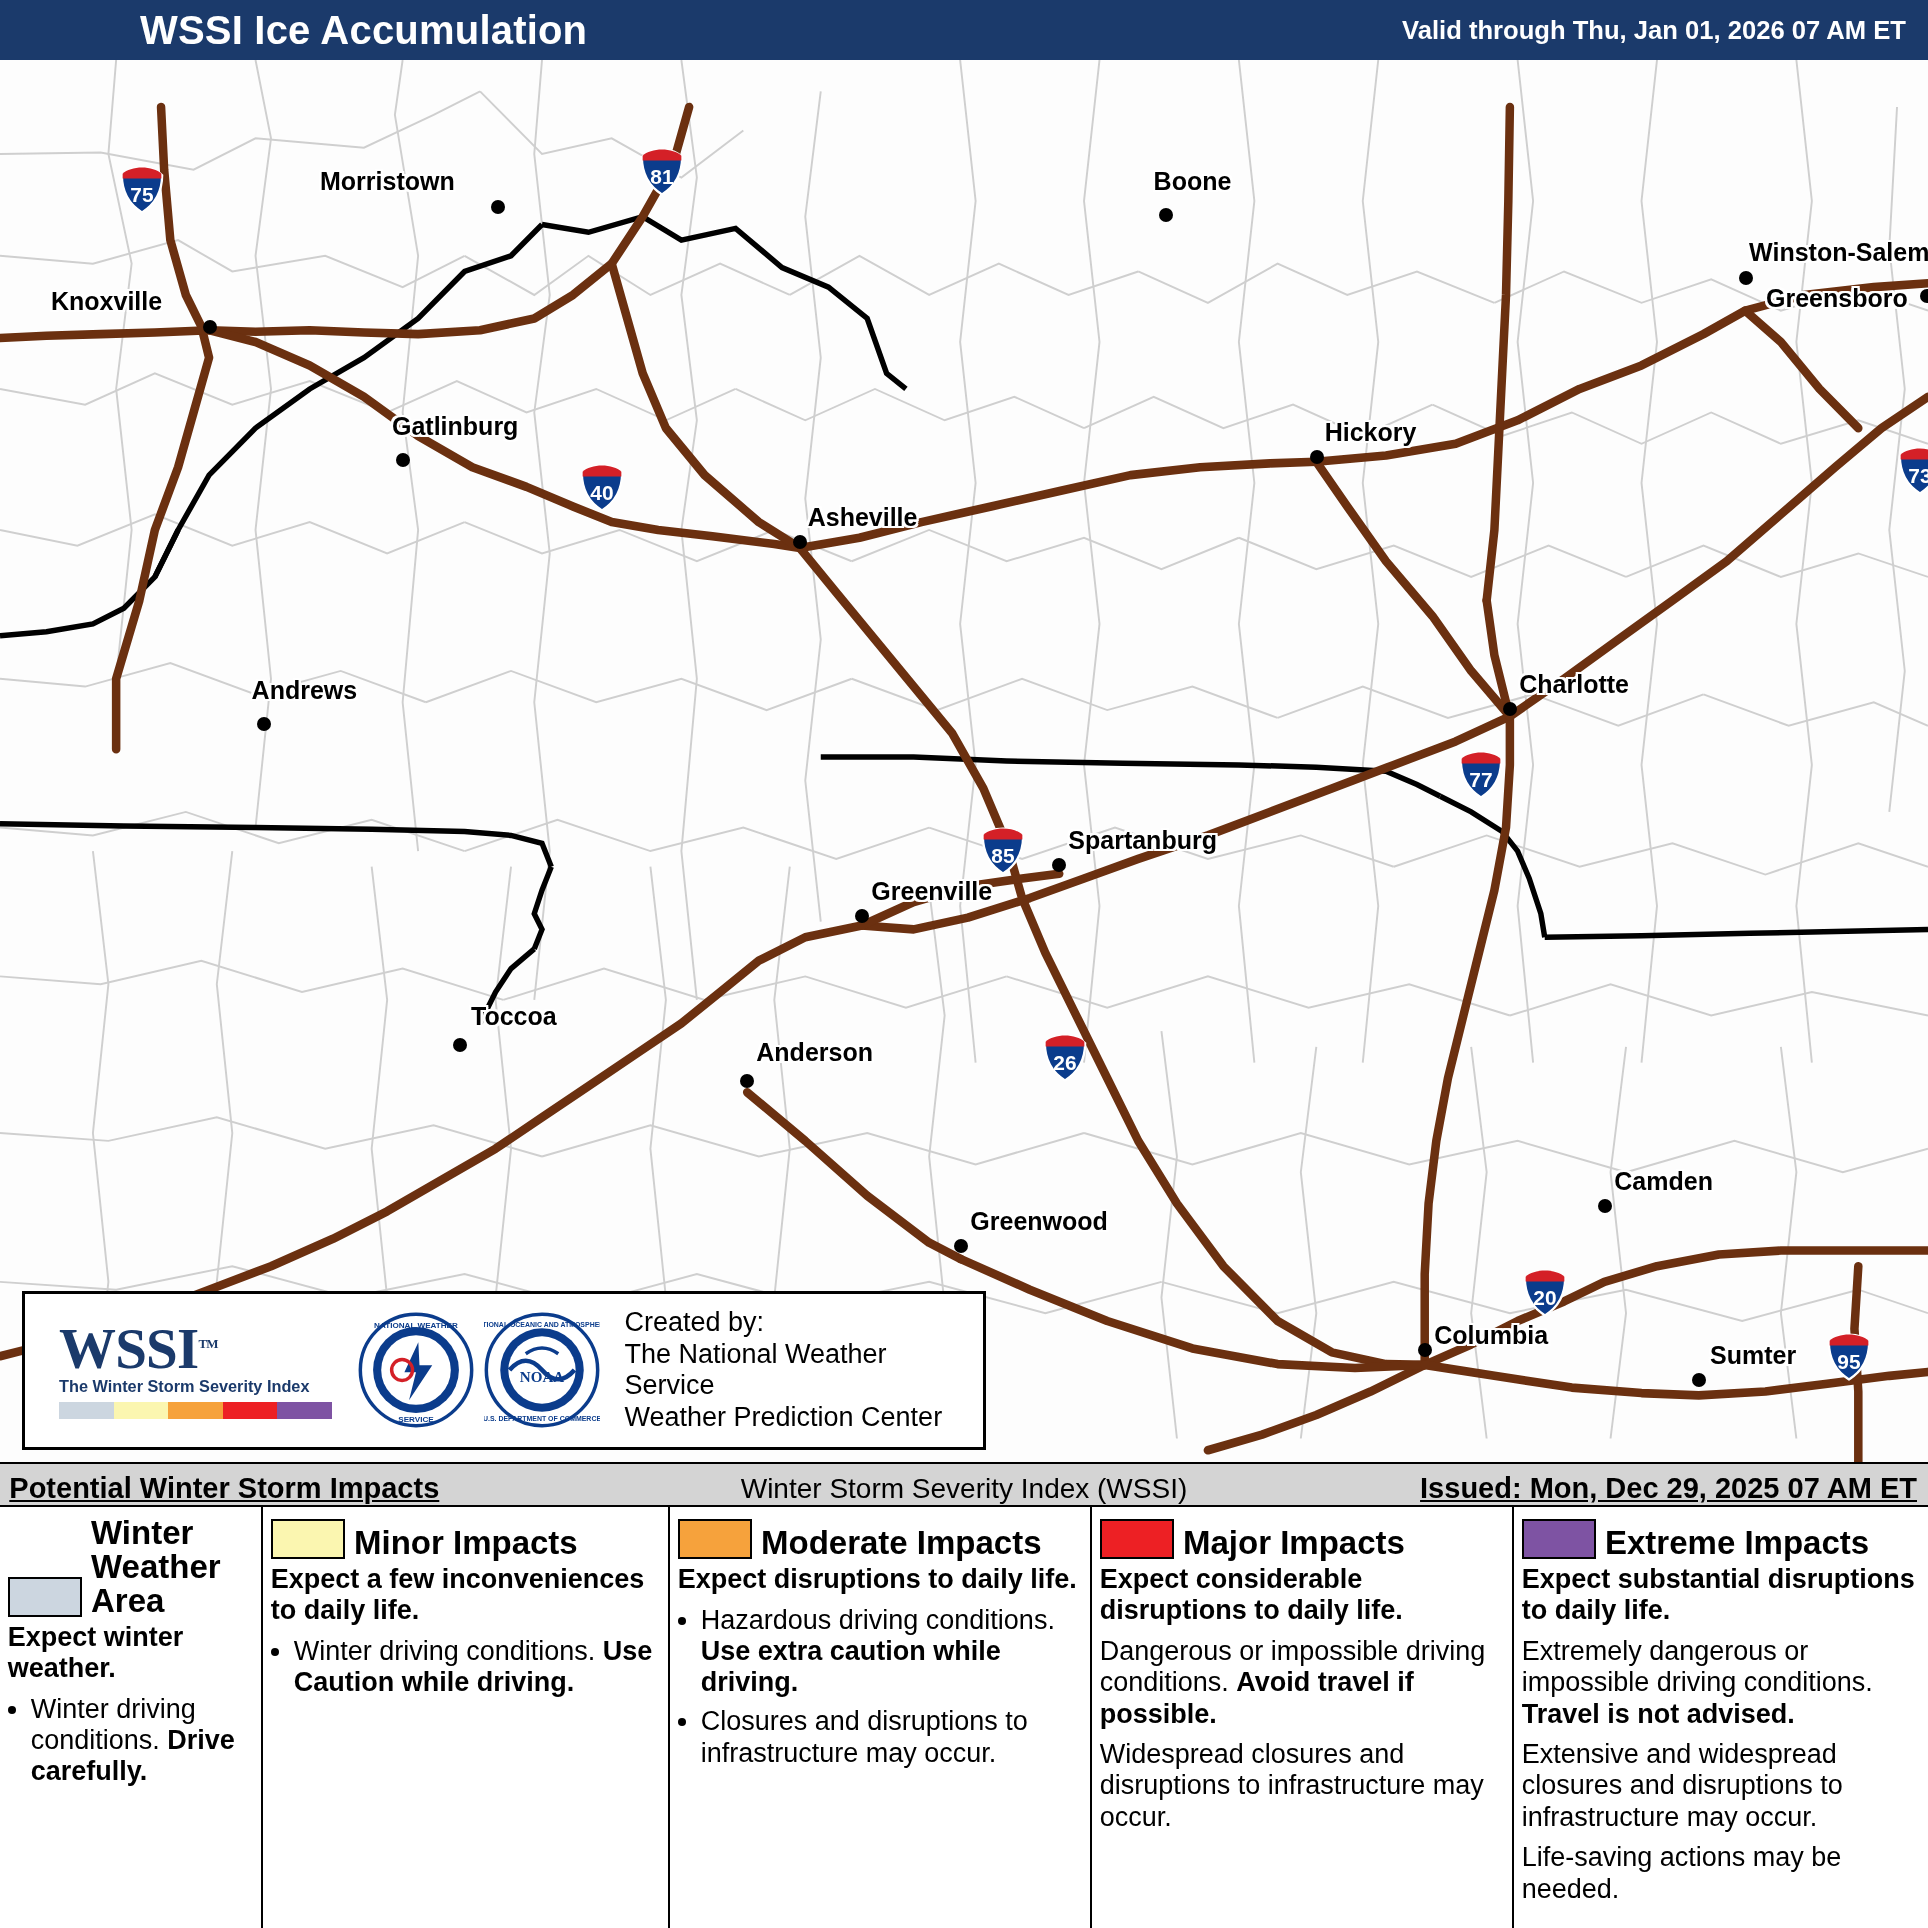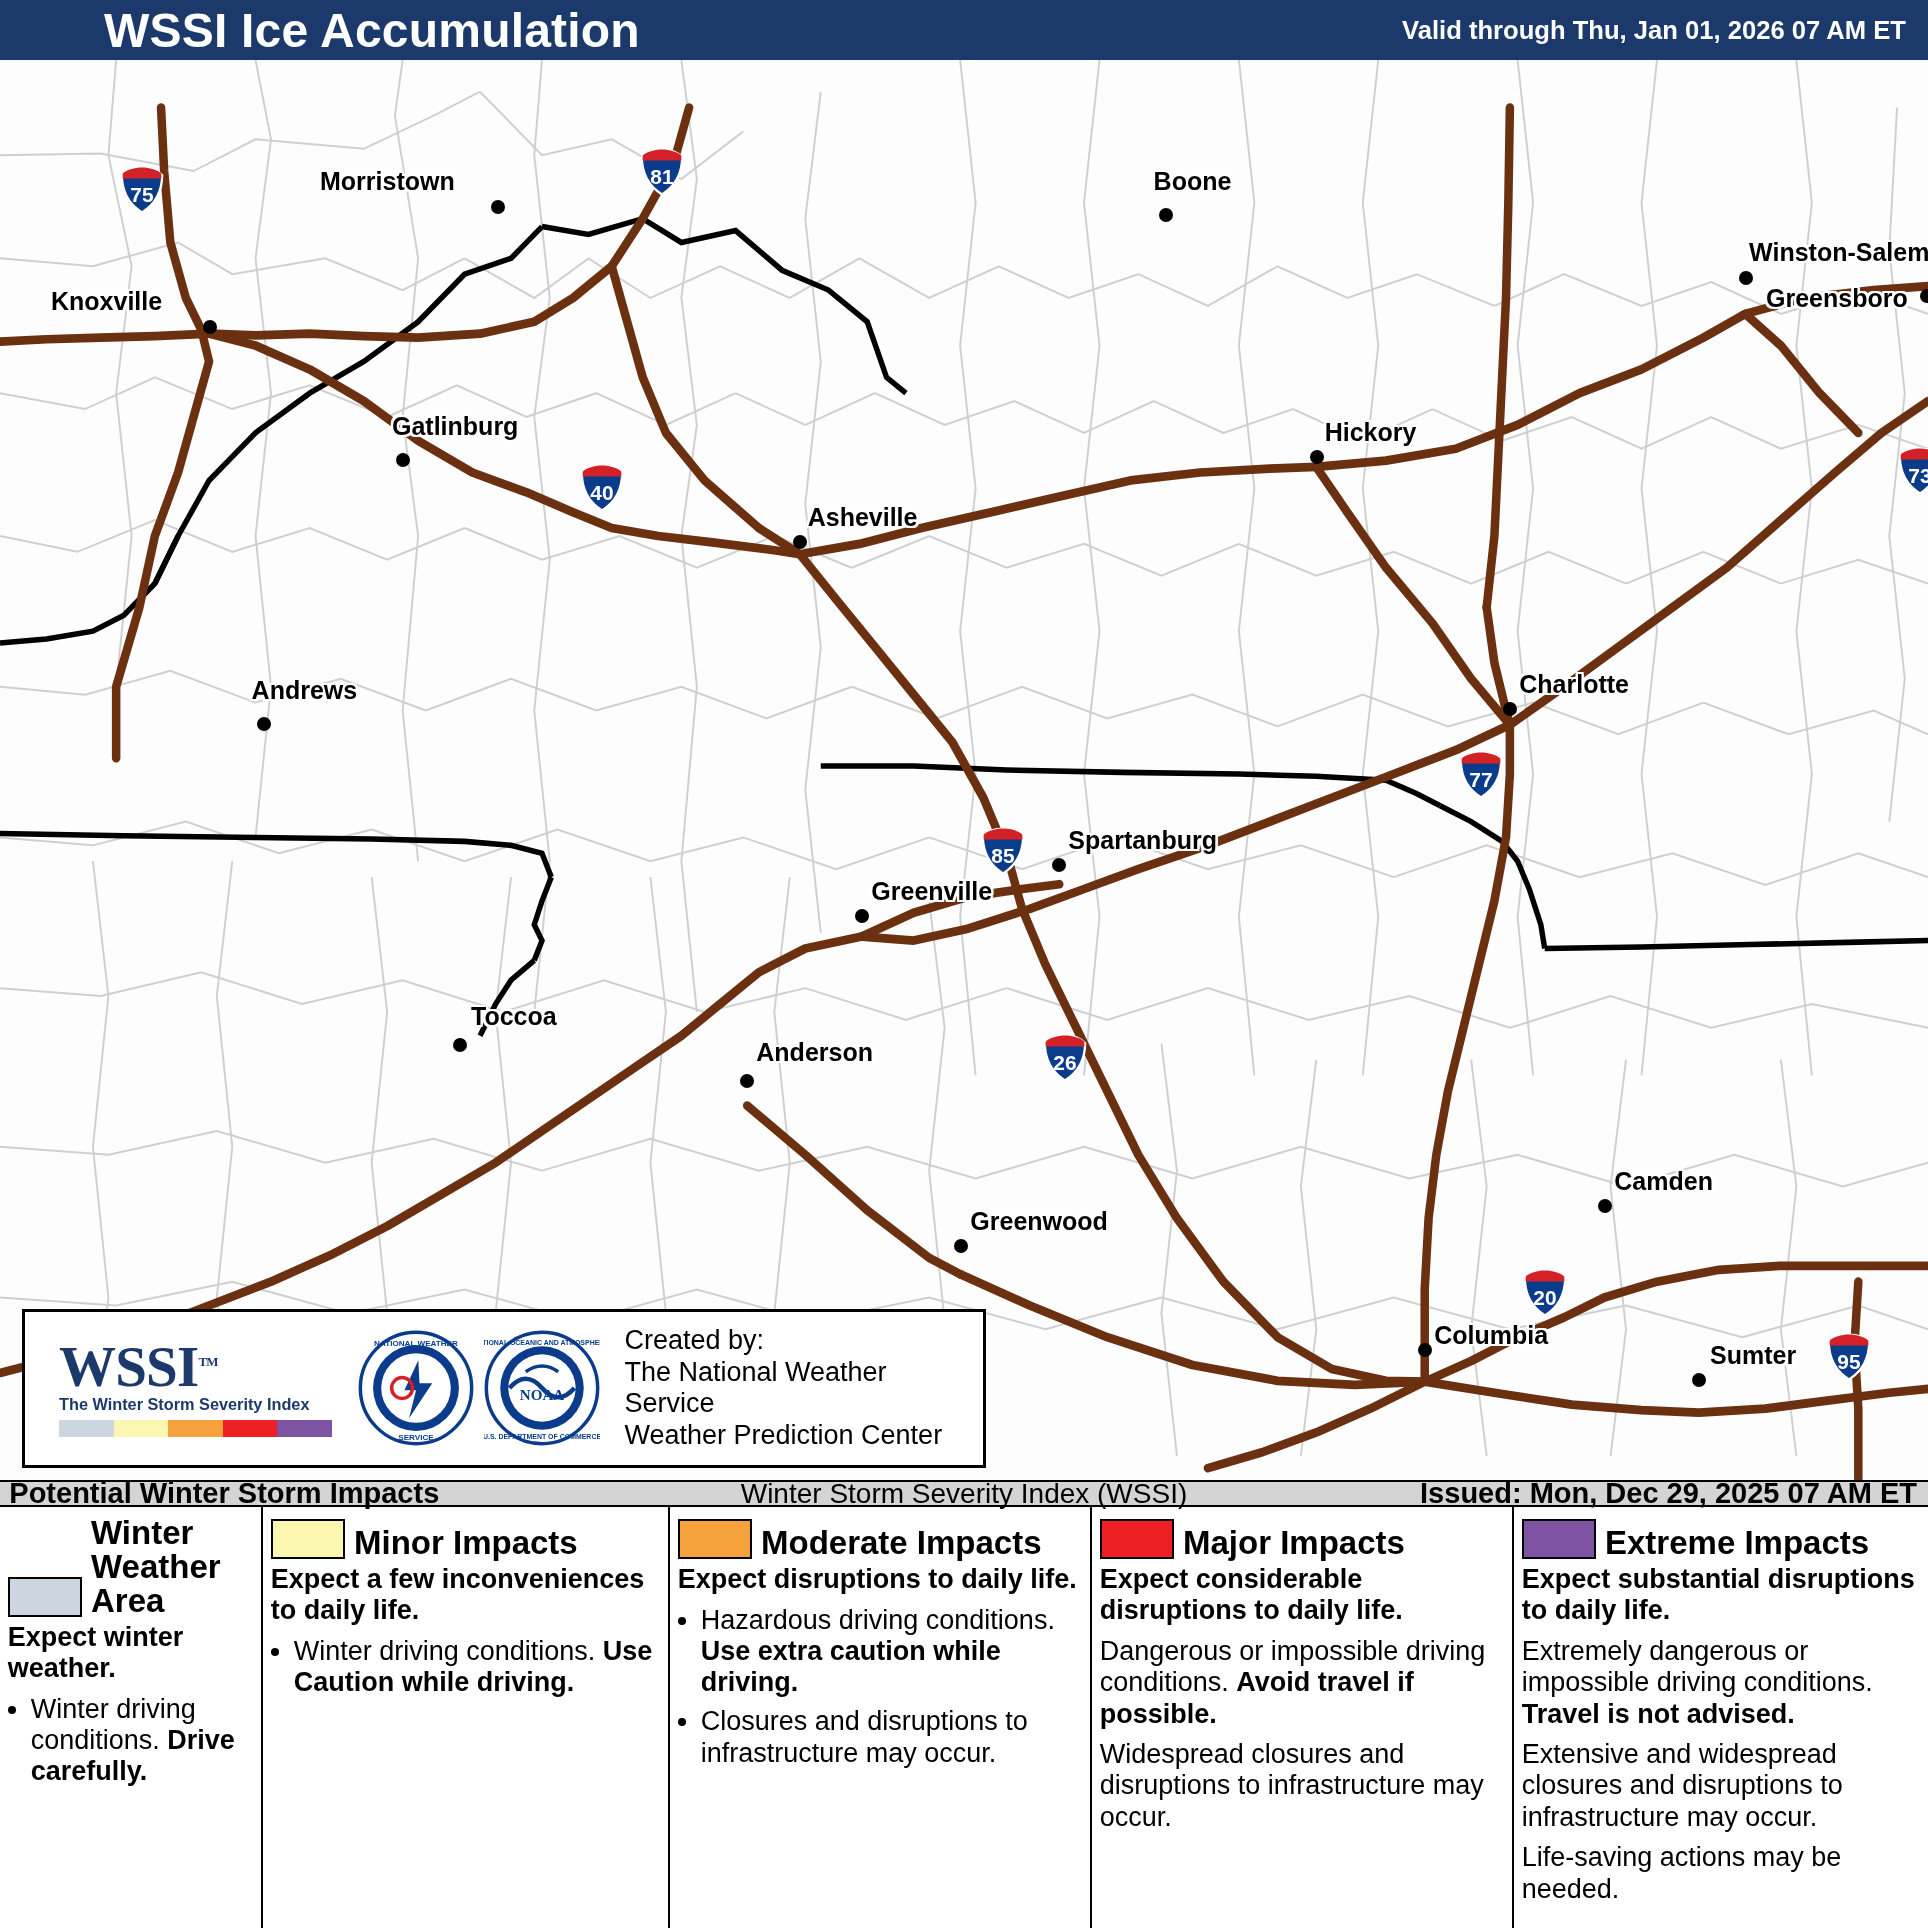--- a/index.html
+++ b/index.html
@@ -28,24 +28,24 @@
     height: 60px;
     background: #1b3a6b;
     color: #ffffff;
     display: flex;
     align-items: center;
     justify-content: space-between;
     padding: 0 22px;
     box-sizing: border-box;
   }
   .header-title {
-    font-size: 48px;
+    font-size: 40px;
     font-weight: bold;
     letter-spacing: 0.2px;
-    margin-left: 82px;
+    margin-left: 118px;
   }
   .header-valid {
     font-size: 25.6px;
     font-weight: bold;
   }
 
   
   .map-wrap {
     position: relative;
     flex: 1 1 auto;
@@ -156,28 +156,29 @@
     flex: 1 1 auto;
     padding-left: 12.4px;
     font-size: 27px;
     line-height: 1.17;
     color: #000;
   }
 
   
   .impacts-bar {
     flex: 0 0 auto;
-    height: 27px;
+    height: 45px;
     background: #d4d4d4;
     border-top: 2.3px solid #000;
     border-bottom: 2.3px solid #000;
     display: flex;
-    align-items: center;
+    align-items: flex-end;
     position: relative;
     box-sizing: border-box;
+    text-decoration: underline;
   }
   .impacts-bar .left {
     font-size: 29px;
     font-weight: bold;
     padding-left: 9.3px;
   }
   .impacts-bar .center {
     position: absolute;
     left: 0; right: 0;
     text-align: center;

